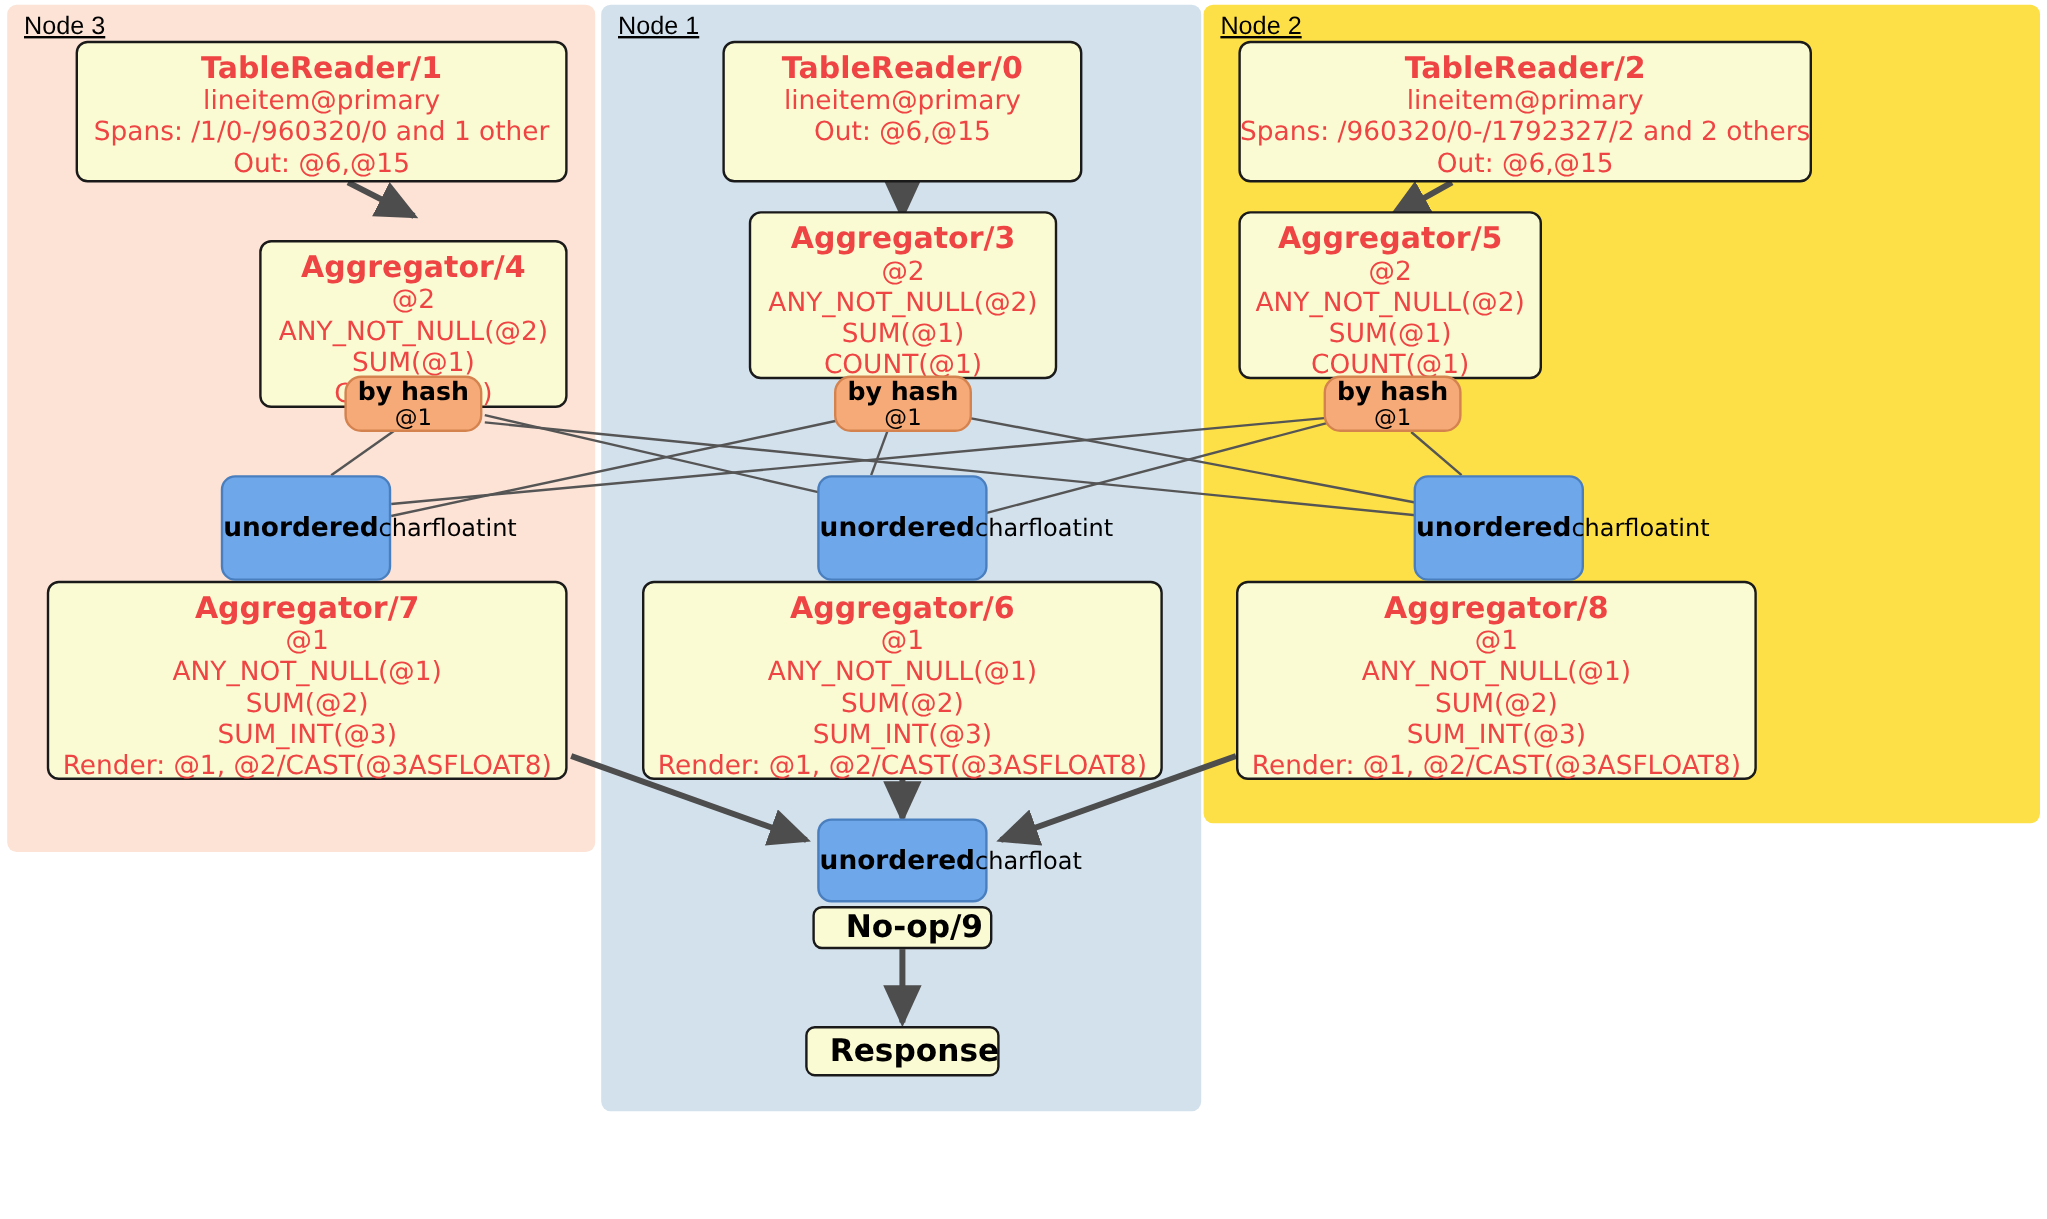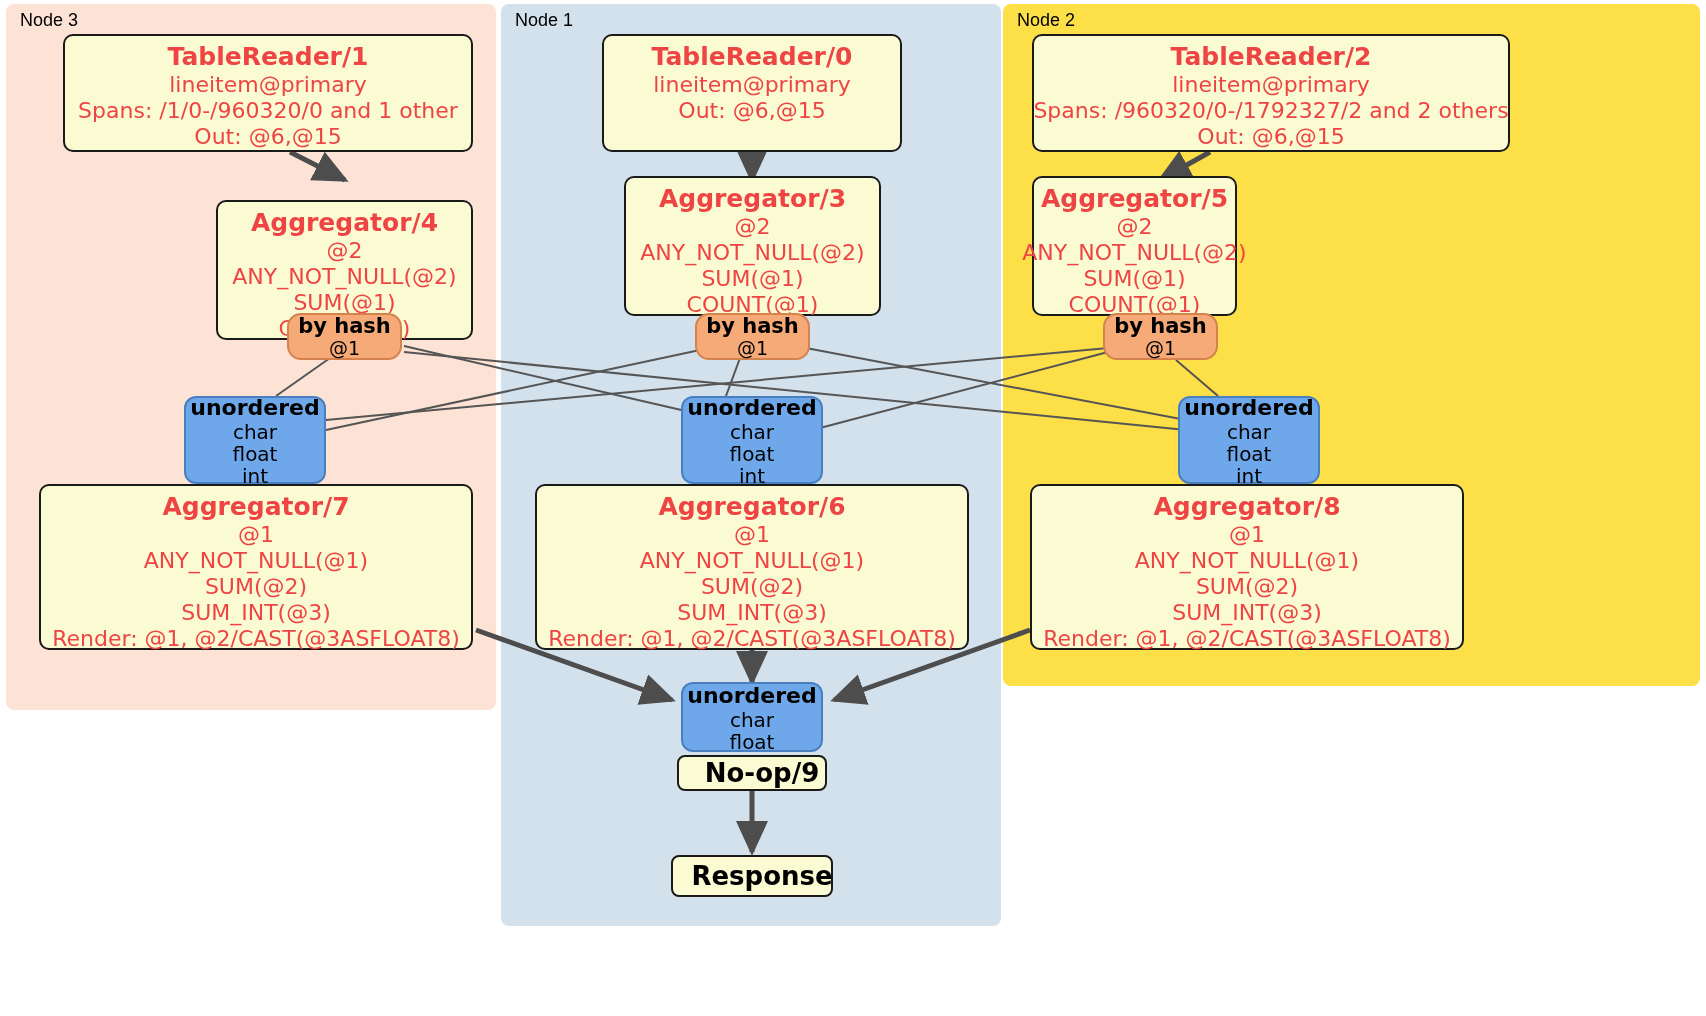--- a/index.html
+++ b/index.html
@@ -23,24 +23,25 @@
   
   .node-panel {
     position: absolute;
     border-radius: 8px;
     box-sizing: border-box;
   }
   .node-panel-label {
     position: absolute;
     left: 14px;
     top: 6px;
-    font-size: 18px;
+    font-size: 21px;
     color: #000;
     font-family: "Liberation Sans", sans-serif;
     white-space: nowrap;
+    text-decoration: underline;
   }
   
   .proc-box {
     position: absolute;
     box-sizing: border-box;
     background: #fbfbd3;
     border: 2px solid #1a1a1a;
     border-radius: 10px;
     display: flex;
     flex-direction: column;
@@ -61,23 +62,22 @@
     font-size: 22px;
     line-height: 26px;
   }
   .stream-box {
     position: absolute;
     box-sizing: border-box;
     background: #6fa8ea;
     border: 2px solid #4a7fbf;
     border-radius: 12px;
     display: flex;
-    flex-direction: column;
     align-items: center;
-    justify-content: center;
+    justify-content: flex-start;
     color: #000;
     white-space: nowrap;
   }
   .stream-title {
     font-weight: bold;
     font-size: 22px;
     line-height: 27px;
   }
   .stream-line {
     font-size: 20px;
@@ -213,21 +213,21 @@
   </div>
 
   <div class="proc-box lay-2" style="left:624px; top:176px; width:257px; height:140px;">
     <div class="proc-title">Aggregator/3</div>
     <div class="proc-line">@2</div>
     <div class="proc-line">ANY_NOT_NULL(@2)</div>
     <div class="proc-line">SUM(@1)</div>
     <div class="proc-line">COUNT(@1)</div>
   </div>
 
-  <div class="proc-box lay-2" style="left:1032px; top:176px; width:205px; height:140px;">
+  <div class="proc-box lay-2" style="left:1032px; top:176px; width:253px; height:140px;">
     <div class="proc-title">Aggregator/5</div>
     <div class="proc-line">@2</div>
     <div class="proc-line">ANY_NOT_NULL(@2)</div>
     <div class="proc-line">SUM(@1)</div>
     <div class="proc-line">COUNT(@1)</div>
   </div>
 
   <div class="hash-box lay-3" style="left:287px; top:313px; width:115px; height:47px;">
     <div class="hash-title">by hash</div>
     <div class="hash-line">@1</div>

